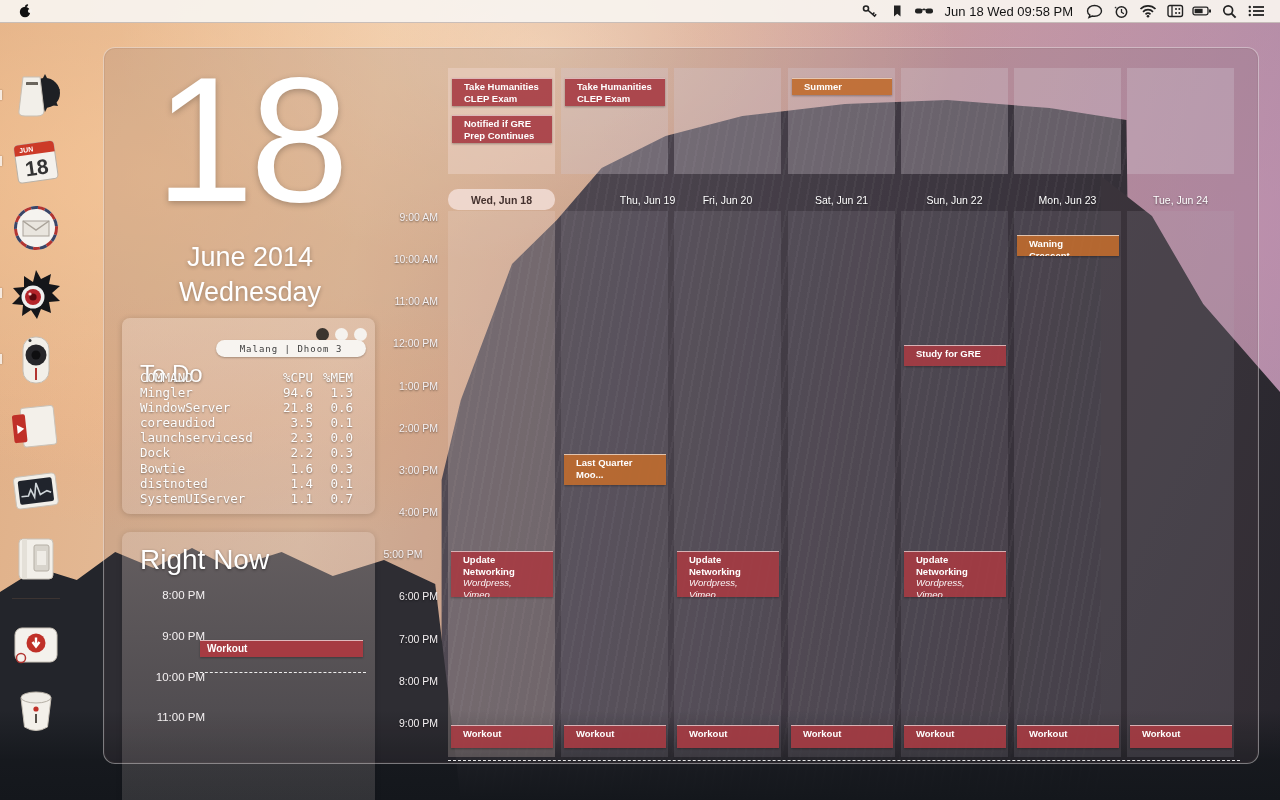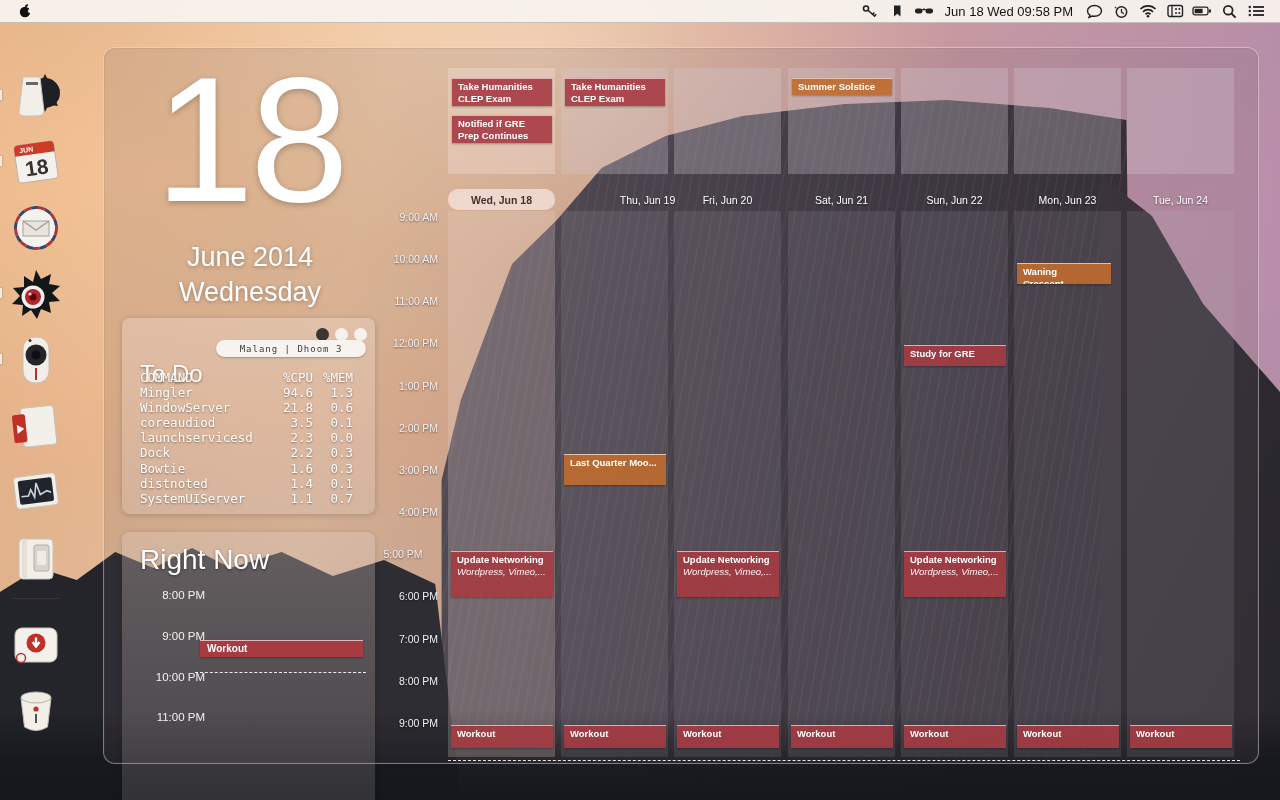--- a/index.html
+++ b/index.html
@@ -85,21 +85,21 @@
     text-shadow:0 1px 2px rgba(0,0,0,.5);}
   .allday-box{position:absolute;z-index:6;background:rgba(212,202,212,.30);}
   .allday-box.cur{background:rgba(240,216,206,.45);}
   .day-header{position:absolute;z-index:7;font-size:10.5px;color:#fff;display:flex;align-items:center;
     justify-content:center;text-shadow:0 1px 2px rgba(0,0,0,.5);}
   .day-header.cur{font-weight:bold;color:#45322f;background:rgba(245,226,220,.78);border-radius:10px;
     text-shadow:none;}
   .day-body{position:absolute;z-index:6;background:rgba(185,178,192,.14);}
   .day-body.cur{background:rgba(234,213,203,.24);}
   .event{position:absolute;z-index:8;border-top:1px solid rgba(255,255,255,.6);color:#fff;
-    font-size:9.5px;font-weight:bold;line-height:11.5px;padding:2px 6px;box-sizing:border-box;
+    font-size:9.5px;font-weight:bold;line-height:11.5px;padding:2px 12px;box-sizing:border-box;
     overflow:hidden;box-shadow:0 1px 2px rgba(0,0,0,.3);}
   .event .sub{display:block;font-weight:normal;font-style:italic;opacity:.95;}
   #cal-timeline{position:absolute;left:448px;top:760px;width:792px;z-index:9;
     border-top:1px dashed rgba(255,255,255,.9);}
 </style>
 </head>
 <body>
 
 <div id="stage">
 
@@ -412,21 +412,21 @@
       <div class="event" style="left: 791px; top: 725px; width: 102px; height: 23px; background: rgba(166, 59, 66, 0.9);">Workout</div>
       <div class="allday-box" style="left: 901px; top: 68px; width: 107px; height: 106px;"></div>
       <div class="day-header" style="left: 901px; top: 189px; width: 107px; height: 21px;">Sun, Jun 22</div>
       <div class="day-body" style="left: 901px; top: 211px; width: 107px; height: 546px;"></div>
       <div class="event" style="left: 904px; top: 345px; width: 102px; height: 21px; background: rgba(166, 59, 66, 0.9);">Study for GRE</div>
       <div class="event" style="left: 904px; top: 551px; width: 102px; height: 46px; background: rgba(166, 59, 66, 0.9);">Update Networking<span class="sub">Wordpress, Vimeo,...</span></div>
       <div class="event" style="left: 904px; top: 725px; width: 102px; height: 23px; background: rgba(166, 59, 66, 0.9);">Workout</div>
       <div class="allday-box" style="left: 1014px; top: 68px; width: 107px; height: 106px;"></div>
       <div class="day-header" style="left: 1014px; top: 189px; width: 107px; height: 21px;">Mon, Jun 23</div>
       <div class="day-body" style="left: 1014px; top: 211px; width: 107px; height: 546px;"></div>
-      <div class="event" style="left: 1017px; top: 235px; width: 94px; height: 21px; background: rgba(192, 107, 45, 0.9); margin-top: 28px;">Waning Crescent...</div>
+      <div class="event" style="left: 1017px; top: 235px; width: 102px; height: 21px; background: rgba(192, 107, 45, 0.9);">Waning Crescent...</div>
       <div class="event" style="left: 1017px; top: 725px; width: 102px; height: 23px; background: rgba(166, 59, 66, 0.9);">Workout</div>
       <div class="allday-box" style="left: 1127px; top: 68px; width: 107px; height: 106px;"></div>
       <div class="day-header" style="left: 1127px; top: 189px; width: 107px; height: 21px;">Tue, Jun 24</div>
       <div class="day-body" style="left: 1127px; top: 211px; width: 107px; height: 546px;"></div>
       <div class="event" style="left: 1130px; top: 725px; width: 102px; height: 23px; background: rgba(166, 59, 66, 0.9);">Workout</div>
     </div>
   <div id="cal-timeline"></div>
 
 </div>
 

